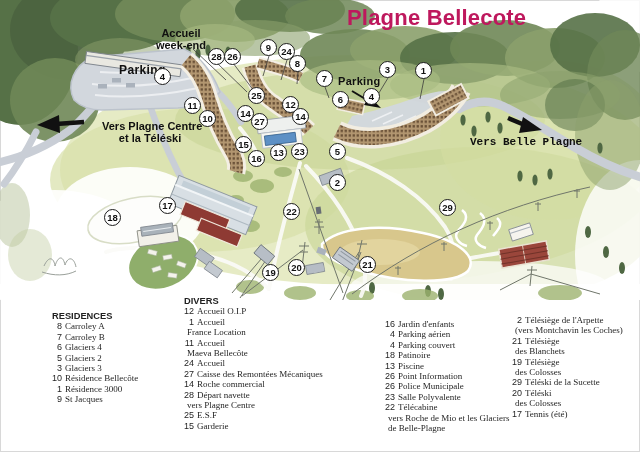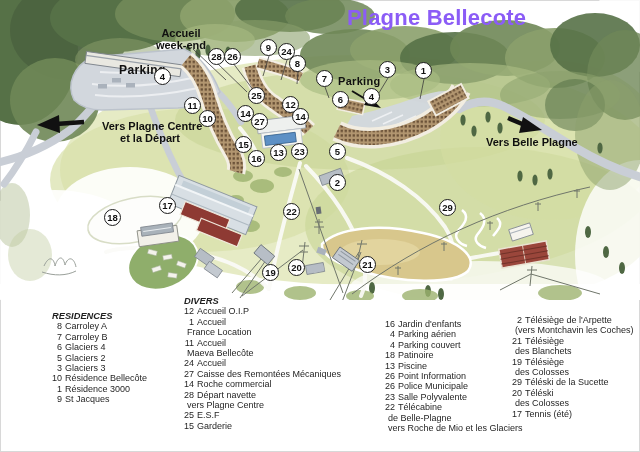--- a/index.html
+++ b/index.html
@@ -1,28 +1,28 @@
 <!DOCTYPE html>
 <html><head>
 <meta charset="utf-8">
 <style>
   html,body{margin:0;padding:0;background:#fff;}
   .stage{position:relative;width:640px;height:452px;background:#ffffff;overflow:hidden;
          font-family:"Liberation Sans",sans-serif;box-shadow:inset 0 0 0 1px #d8d8d8;}
   .stage svg{position:absolute;left:0;top:0;}
-  .title{position:absolute;left:347px;top:5px;font-size:22px;font-weight:600;color:#8b5cf6;letter-spacing:.2px;}
+  .title{position:absolute;left:347px;top:5px;font-size:22px;font-weight:600;color:#be185d;letter-spacing:.2px;}
   .map-label{position:absolute;color:#101010;font-weight:bold;font-size:11px;line-height:11.5px;white-space:nowrap;}
   .map-label.center{text-align:center;}
   .marker{position:absolute;width:17px;height:17px;box-sizing:border-box;border:1.7px solid #1b1b1b;border-radius:50%;
           background:#ffffff;color:#111;font-size:9.5px;font-weight:bold;display:flex;align-items:center;justify-content:center;}
   .col{position:absolute;color:#1f1f1f;font-size:9px;line-height:10.4px;}
-  .col .hd{font-weight:bold;font-size:9.3px;height:10.4px;padding-left:4px;font-style:italic;}
+  .col .hd{font-weight:bold;font-size:9.3px;height:10.4px;padding-left:4px;}
   .row{display:flex;height:10.4px;}
   .num{width:14px;text-align:right;flex:none;}
-  .lbl{margin-left:3px;white-space:nowrap;}
+  .lbl{margin-left:3px;white-space:nowrap;font-family:Liberation Serif, serif;}
   .row.cont .lbl{margin-left:-7px;}
 </style>
 </head>
 <body>
 
 <div class="stage">
 
 <svg width="640" height="300" viewBox="0 0 640 300">
   <defs>
     <pattern id="win" width="4" height="4.6" patternUnits="userSpaceOnUse">
@@ -305,23 +305,23 @@
 
 <div class="title">Plagne Bellecote</div>
 <div class="map-label center" style="left:148px;top:28px;width:66px;">
   <div>Accueil</div>
   <div>week-end</div>
 </div>
 <div class="map-label" style="left:119px;top:65px;font-size:12px;letter-spacing:.4px;">Parking</div>
 <div class="map-label" style="left:338px;top:76px;letter-spacing:.3px;">Parking</div>
 <div class="map-label center" style="left:102px;top:121px;width:96px;">
   <div>Vers Plagne Centre</div>
-  <div>et la Départ</div>
-</div>
-<div class="map-label" style="left:486px;top:137px;">Vers Belle Plagne</div>
+  <div>et la Téléski</div>
+</div>
+<div class="map-label" style="left:470px;top:137px;font-family:Liberation Mono, monospace;">Vers Belle Plagne</div>
 
 <div class="marker" style="left:208px;top:48px">28</div>
 <div class="marker" style="left:224px;top:48px">26</div>
 <div class="marker" style="left:154px;top:68px">4</div>
 <div class="marker" style="left:184px;top:97px">11</div>
 <div class="marker" style="left:199px;top:110px">10</div>
 <div class="marker" style="left:260px;top:39px">9</div>
 <div class="marker" style="left:278px;top:43px">24</div>
 <div class="marker" style="left:289px;top:55px">8</div>
 <div class="marker" style="left:316px;top:70px">7</div>
@@ -468,25 +468,25 @@
   <div class="row">
         <span class="num">23</span>
         <span class="lbl">Salle Polyvalente</span>
       </div>
   <div class="row">
         <span class="num">22</span>
         <span class="lbl">Télécabine</span>
       </div>
   <div class="row cont">
         <span class="num"></span>
+        <span class="lbl">vers Roche de Mio et les Glaciers</span>
+      </div>
+  <div class="row cont">
+        <span class="num"></span>
         <span class="lbl">de Belle-Plagne</span>
-      </div>
-  <div class="row cont">
-        <span class="num"></span>
-        <span class="lbl">vers Roche de Mio et les Glaciers</span>
       </div>
 </div>
 
 <div class="col" style="left:508px;top:315px;">
   <div class="row">
         <span class="num">2</span>
         <span class="lbl">Télésiège de l'Arpette</span>
       </div>
   <div class="row cont">
         <span class="num"></span>

